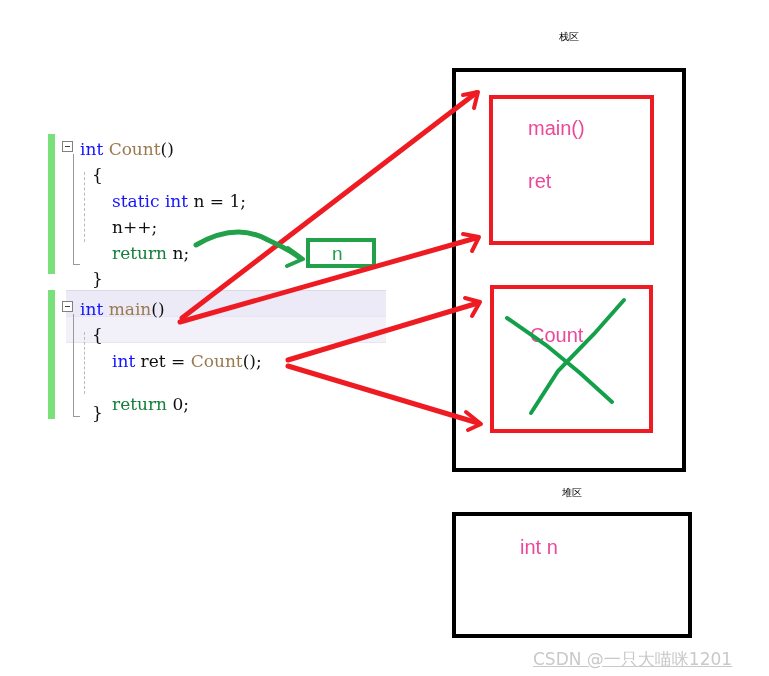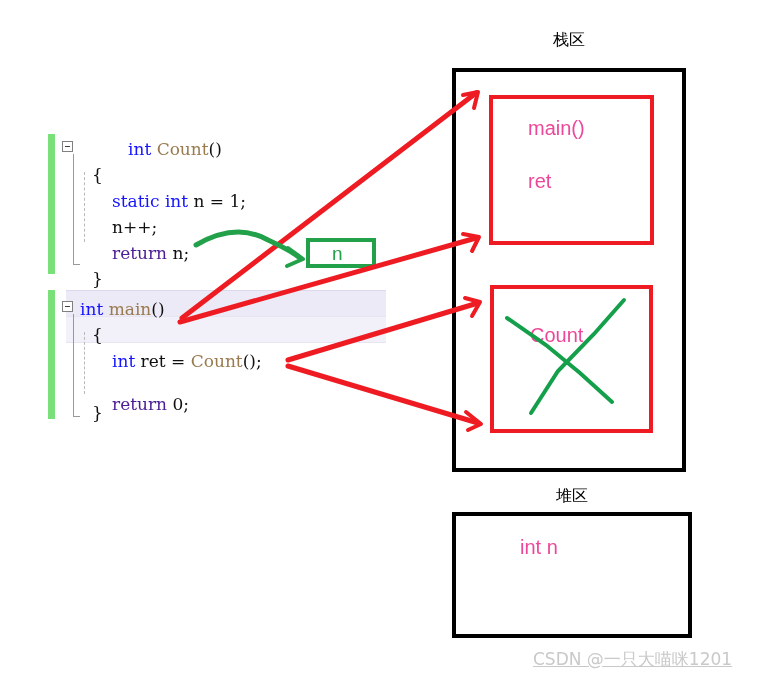--- a/index.html
+++ b/index.html
@@ -45,21 +45,21 @@
     position: absolute;
     left: 0;
     height: 26px;
     line-height: 26px;
     white-space: pre;
     font-family: "DejaVu Serif", serif;
     font-size: 17px;
     color: #000000;
   }
   .kw   { color: #1414ff; }
-  .ctl  { color: #4c1d95; }
+  .ctl  { color: #15803d; }
   .fn   { color: #9a7b50; }
   .plain{ color: #101010; }
 
   .hl-band {
     position: absolute;
     left: 20px;
     width: 320px;
     height: 25px;
     background: #eceaf6;
     border-top: 1px solid #dcd9ec;
@@ -97,21 +97,21 @@
   .guide-dotted {
     position: absolute;
     width: 0;
     border-left: 1px dashed #b9b9b9;
   }
 
   
   .region-title {
     position: absolute;
     font-family: "DejaVu Sans", sans-serif;
-    font-size: 16px;
+    font-size: 10px;
     color: #000000;
     text-align: center;
     white-space: nowrap;
   }
   .region-box {
     position: absolute;
     border: 4px solid #000000;
     box-sizing: border-box;
     background: transparent;
   }
@@ -179,21 +179,21 @@
 
     <div class="brace-line" style="left:29px; top:24px; height:110px;"></div>
     <div class="brace-foot" style="left:29px; top:134px; width:7px;"></div>
     <div class="guide-dotted" style="left:40px; top:42px; height:70px;"></div>
 
     <div class="brace-line" style="left:29px; top:184px; height:102px;"></div>
     <div class="brace-foot" style="left:29px; top:286px; width:7px;"></div>
     <div class="guide-dotted" style="left:40px; top:202px; height:62px;"></div>
 
     <div id="code-lines">
-        <div class="code-line" style="top: 6px; left: 36px; margin-left: 48px;"><span class="kw">int </span><span class="fn">Count</span><span class="plain">()</span></div>
+        <div class="code-line" style="top: 6px; left: 36px;"><span class="kw">int </span><span class="fn">Count</span><span class="plain">()</span></div>
         <div class="code-line" style="top: 32px; left: 48px;"><span class="plain">{</span></div>
         <div class="code-line" style="top: 58px; left: 68px;"><span class="kw">static int</span><span class="plain"> n = 1;</span></div>
         <div class="code-line" style="top: 84px; left: 68px;"><span class="plain">n++;</span></div>
         <div class="code-line" style="top: 110px; left: 68px;"><span class="ctl">return</span><span class="plain"> n;</span></div>
         <div class="code-line" style="top: 136px; left: 48px;"><span class="plain">}</span></div>
         <div class="code-line" style="top: 166px; left: 36px;"><span class="kw">int </span><span class="fn">main</span><span class="plain">()</span></div>
         <div class="code-line" style="top: 192px; left: 48px;"><span class="plain">{</span></div>
         <div class="code-line" style="top: 218px; left: 68px;"><span class="kw">int</span><span class="plain"> ret = </span><span class="fn">Count</span><span class="plain">();</span></div>
         <div class="code-line" style="top: 261px; left: 68px;"><span class="ctl">return</span><span class="plain"> 0;</span></div>
         <div class="code-line" style="top: 270px; left: 48px;"><span class="plain">}</span></div>

